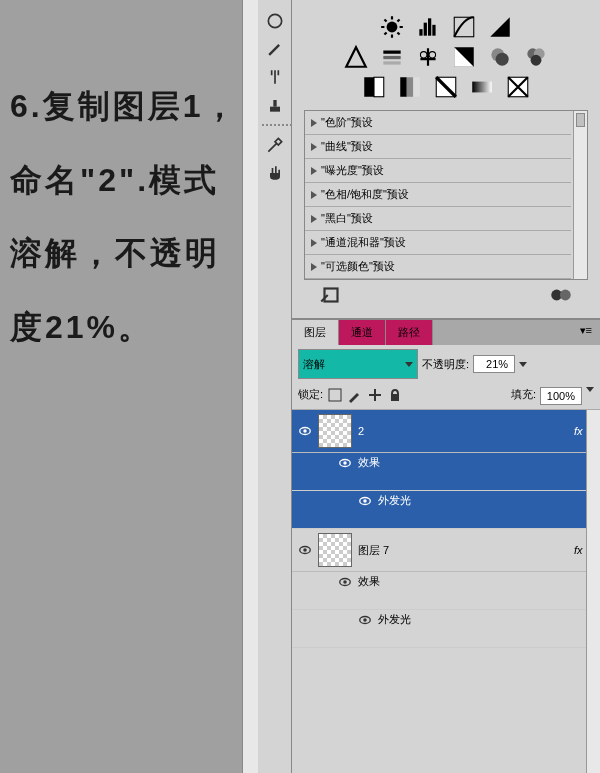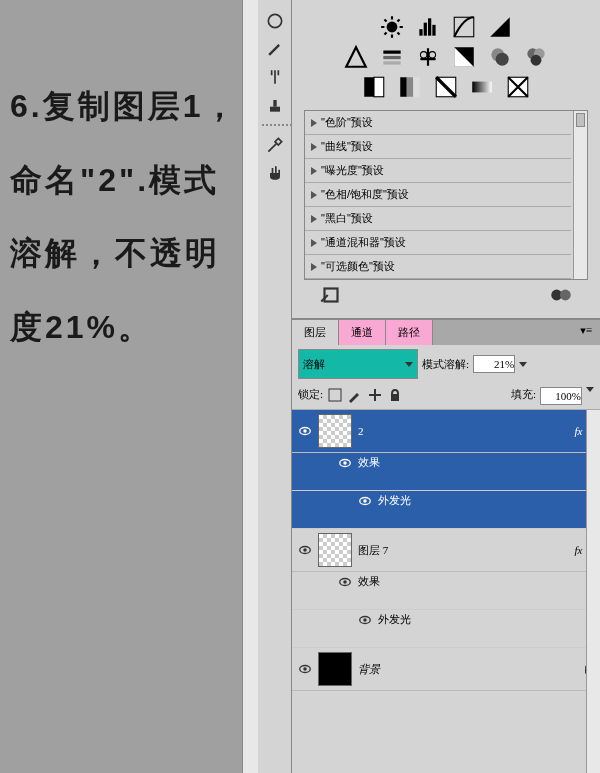--- a/index.html
+++ b/index.html
@@ -117,31 +117,30 @@
       display: flex;
       justify-content: space-between;
       padding: 4px 14px;
     }
     .layers-panel {
       flex: 1;
       background: #d4d4d4;
       display: flex;
       flex-direction: column;
       border-top: 1px solid #888;
-      font-family: Liberation Serif, serif;
     }
     .tabs {
       display: flex;
       background: #a8a8a8;
     }
     .tab {
       padding: 5px 12px;
       font-size: 11px;
       cursor: pointer;
-      background: #f9a8d4;
+      background: #be185d;
       border-right: 1px solid #888;
     }
     .tab.active { background: #d4d4d4; }
     .tab-menu {
       margin-left: auto;
       padding: 4px 8px;
       cursor: pointer;
     }
     .layer-controls {
       padding: 4px 6px;
@@ -158,21 +157,21 @@
       display: flex;
       align-items: center;
       padding: 14px 4px;
       justify-content: space-between;
     }
     .opacity-input {
       width: 42px; height: 18px;
       border: 1px solid #888;
       background: #fff;
       text-align: right;
-      padding: 0 0;
+      padding: 0 6px;
       display: flex; align-items: center; justify-content: flex-end;
     }
     .lock-row {
       padding: 4px 6px;
       display: flex;
       gap: 4px;
       font-size: 11px;
       border-bottom: 1px solid #aaa;
     }
     .lock-icon {
@@ -444,21 +443,21 @@
         <div class="tab">通道</div>
         <div class="tab">路径</div>
         <div class="tab-menu">▾≡</div>
       </div>
 
       <div class="layer-controls">
         <div class="blend-select">
           <span>溶解</span>
           <span class="dd-arrow"></span>
         </div>
-        <span>模式溶解:</span>
+        <span>不透明度:</span>
         <div class="opacity-input">
           <span>21%</span>
         </div>
         <span class="dd-arrow"></span>
       </div>
 
       <div class="lock-row">
         <span>锁定:</span>
         <div class="lock-icon">
             <svg viewBox="0 0 16 16">
@@ -546,34 +545,18 @@
         <div class="effect-row sub">
           <div class="eye">
               <svg viewBox="0 0 16 16">
                 <ellipse cx="8" cy="8" rx="6" ry="4" fill="none" stroke="#333" stroke-width="1.5"></ellipse>
                 <circle cx="8" cy="8" r="2" fill="#333"></circle>
               </svg>
             </div>
           <span>外发光</span>
         </div>
 
-        <div class="layer-row">
-          <div class="eye">
-              <svg viewBox="0 0 16 16">
-                <ellipse cx="8" cy="8" rx="6" ry="4" fill="none" stroke="#333" stroke-width="1.5"></ellipse>
-                <circle cx="8" cy="8" r="2" fill="#333"></circle>
-              </svg>
-            </div>
-          <div class="thumb black"></div>
-          <span class="name" style="font-style:italic">背景</span>
-          <span class="lock-badge">
-              <svg viewBox="0 0 16 16">
-                <rect x="4" y="7" width="8" height="7" fill="#333"></rect>
-                <path d="M5 7 Q5 3 8 3 Q11 3 11 7" fill="none" stroke="#333" stroke-width="2"></path>
-              </svg>
-            </span>
-        </div>
 
         <div class="layer-scroll"></div>
       </div>
     </div>
   </div>
 </div>
 
 </body></html>

